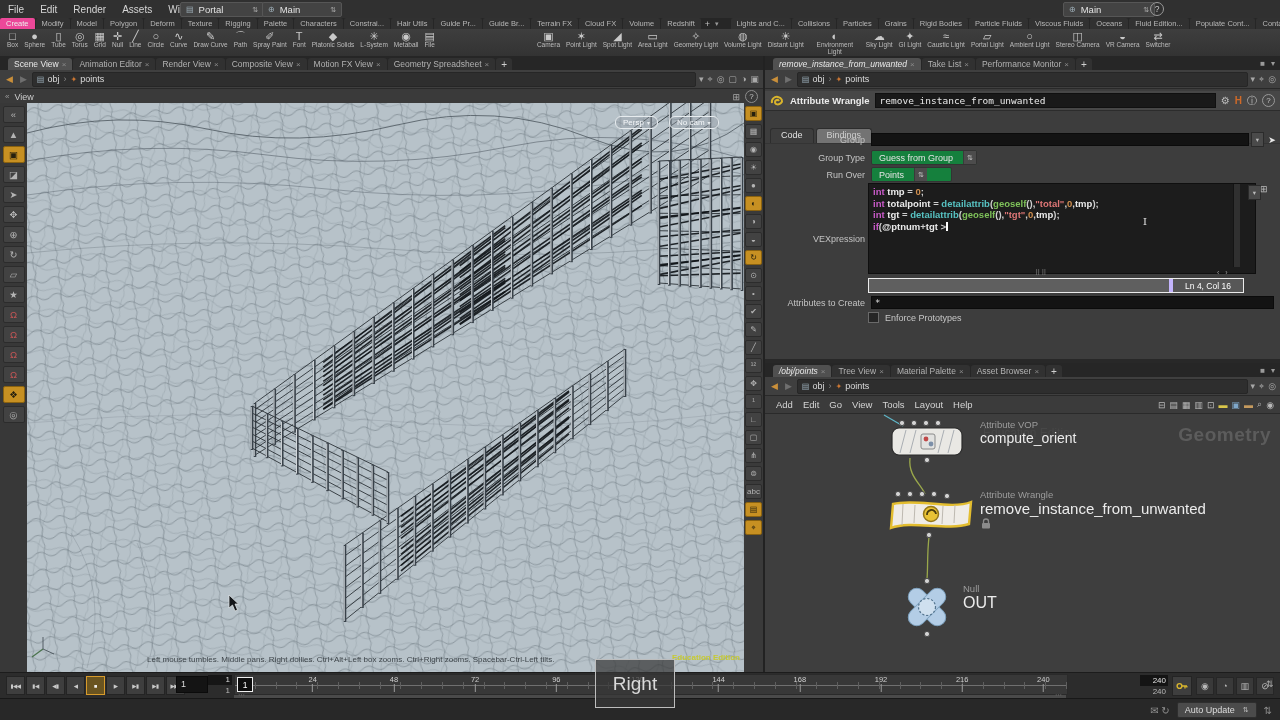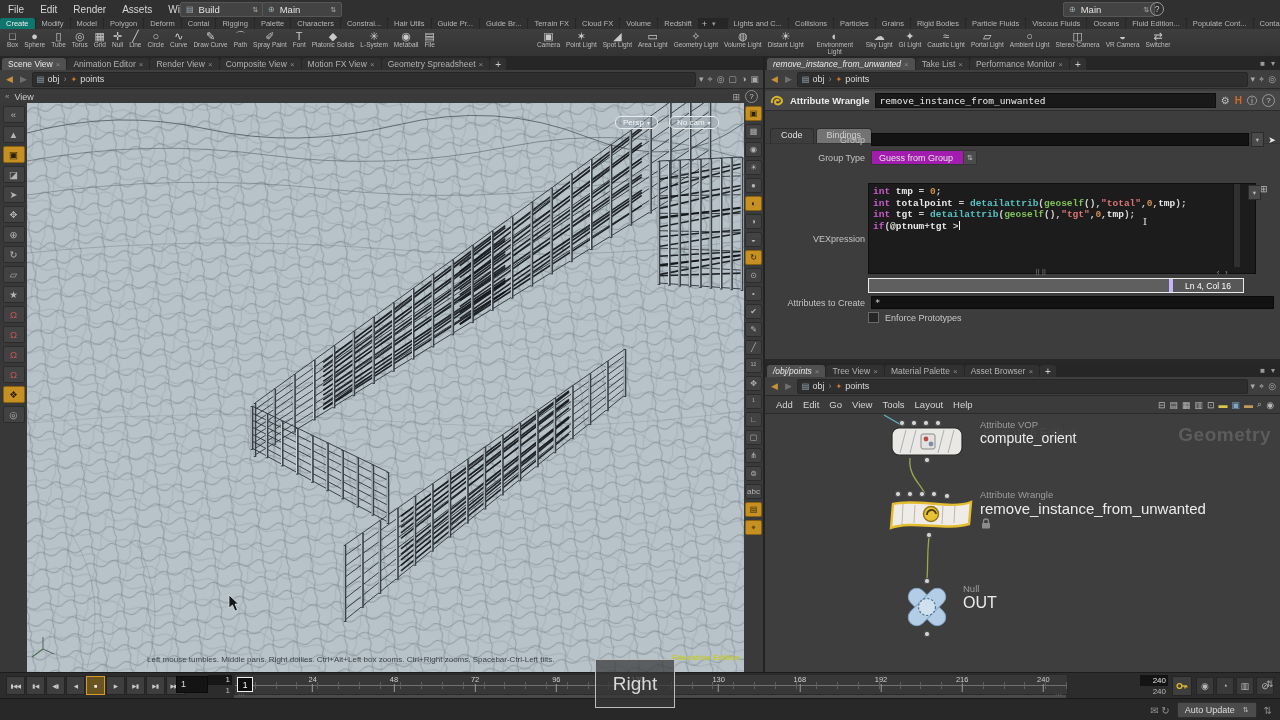--- a/index.html
+++ b/index.html
@@ -12,32 +12,32 @@
   .combo .spin{font-size:7px;color:#aaa;margin-left:auto;}
   #combo-build{left:180px;width:72px;}
   #combo-main{left:262px;width:68px;}
   #combo-main2{left:1063px;width:80px;}
   #menu-help-circle{position:absolute;left:1150px;top:2px;width:12px;height:12px;border:1px solid #9a9a9a;border-radius:50%;color:#c8c8c8;font-size:8.5px;text-align:center;line-height:12px;}
   
   #shelf-tabs{position:absolute;left:0;top:18px;width:1280px;height:11px;background:#262626;display:flex;align-items:flex-end;overflow:hidden;}
   #shelf-tabs-left,#shelf-tabs-right{display:flex;}
   #shelf-tabs-right{margin-left:10px;}
   .shelf-tab{font-size:7.5px;color:#b6b6b6;background:#313131;padding:1px 6px;margin-right:1px;border-radius:2px 2px 0 0;white-space:nowrap;}
-  .shelf-tab.active{background:#0f766e;color:#ededed;text-align:right;}
+  .shelf-tab.active{background:#ec4899;color:#ededed;text-align:right;}
   .shelf-plus{font-size:9px;color:#c2c2c2;padding:0 3px;line-height:10px;}
   .shelf-caret{font-size:7px;color:#999;padding:0 2px;line-height:10px;}
   
   #shelf-tools{position:absolute;left:0;top:29px;width:1280px;height:27px;background:linear-gradient(#3e3e3e,#333);border-bottom:1px solid #202020;display:flex;overflow:hidden;}
   #tools-left{display:flex;margin-left:4px;}
   #tools-right{display:flex;margin-left:96px;}
   .tool{display:flex;flex-direction:column;align-items:center;padding:1px 3px 0;max-width:50px;}
   .tool-glyph{font-size:11px;line-height:12px;color:#c9c9c9;}
   .tool-label{font-size:6.5px;line-height:6.5px;color:#bdbdbd;text-align:center;width:100%;}
   
-  .pane-tabs{height:14px;background:#262626;display:flex;align-items:flex-end;padding-left:2px;position:relative;}
+  .pane-tabs{height:14px;background:#262626;display:flex;align-items:flex-end;padding-left:8px;position:relative;}
   .pane-tab{display:flex;align-items:center;gap:3px;font-size:8.5px;color:#b2b2b2;background:#313131;padding:1px 6px;margin-right:1px;border-radius:3px 3px 0 0;white-space:nowrap;}
   .pane-tab.active{background:#505050;color:#e9e9e9;}
   .pane-tab.it .pt-label{font-style:italic;}
   .pt-close{font-size:8px;color:#8a8a8a;}
   .pane-tab.plus{font-size:10px;padding:0 5px;color:#d0d0d0;}
   .tab-corner{position:absolute;right:5px;top:3px;display:flex;gap:6px;font-size:8px;color:#9a9a9a;}
   .path-bar{height:18px;background:#3f3f3f;border-bottom:1px solid #292929;display:flex;align-items:center;padding:0 4px;gap:3px;}
   .nav-arrow{font-size:9px;padding:0 2px;}
   .nav-arrow.back{color:#c98f3a;}
   .nav-arrow.fwd{color:#6f6f6f;}
@@ -74,23 +74,23 @@
   #param-type{font-size:9.5px;font-weight:bold;color:#ebebeb;white-space:nowrap;}
   #node-name-input{flex:1;background:#191919;border:1px solid #101010;color:#e9e9e9;font-family:"DejaVu Sans Mono",monospace;font-size:9.5px;height:13px;padding:0 4px;}
   .ph-icon{font-size:10px;color:#c0c0c0;}
   #subtabs{height:15px;display:flex;padding-left:5px;gap:2px;margin-top:17px;border-bottom:1px solid #343434;}
   .subtab{font-size:9px;color:#cfcfcf;background:#737373;border:1px solid #2d2d2d;border-bottom:none;padding:1px 10px 0;border-radius:3px 3px 0 0;}
   .subtab.active{background:#3d3d3d;color:#e2e2e2;}
   .prow{position:absolute;left:0;width:515px;display:flex;align-items:center;}
   .plabel{width:100px;text-align:right;font-size:9px;color:#c3c3c3;padding-right:6px;flex:none;}
   .pfield{background:#131313;border:1px solid #0b0b0b;height:11px;color:#ddd;font-size:9px;padding:0 3px;font-family:"DejaVu Sans Mono",monospace;}
   .mini-chip{width:11px;height:13px;background:#4a4a4a;border:1px solid #2b2b2b;font-size:6.5px;color:#b9b9b9;display:flex;align-items:center;justify-content:center;margin-left:2px;flex:none;}
-  .combo2{display:flex;align-items:center;background:#a21caf;border:1px solid #333;border-radius:2px;height:13px;font-size:9px;color:#e4e4e4;padding:0 0 0 7px;gap:10px;}
+  .combo2{display:flex;align-items:center;background:#15803d;border:1px solid #333;border-radius:2px;height:13px;font-size:9px;color:#e4e4e4;padding:0 0 0 7px;gap:10px;}
   .combo2 .spin{font-size:7px;color:#c2c2c2;background:#4c4c4c;height:100%;display:flex;align-items:center;padding:0 3px;border-left:1px solid #3a3a3a;}
-  #code-box{position:absolute;left:103px;top:127px;width:372px;height:85px;background:#1c1c1c;border:1px solid #0f0f0f;font-family:Liberation Mono, monospace;font-size:9.5px;font-weight:bold;line-height:11.5px;padding:2px 10px 2px 4px;overflow:hidden;}
+  #code-box{position:absolute;left:103px;top:127px;width:372px;height:85px;background:#1c1c1c;border:1px solid #0f0f0f;font-family:Liberation Sans, sans-serif;font-size:9.5px;font-weight:bold;line-height:11.5px;padding:2px 10px 2px 4px;overflow:hidden;}
   .code-line{white-space:pre;}
   .tk-k{color:#cb5ccb;}.tk-v{color:#eaeaea;}.tk-o{color:#cfcfcf;}.tk-f{color:#57c2c2;}.tk-g{color:#7fc25a;}.tk-s{color:#de7676;}.tk-n{color:#d2904f;}
   .caret{display:inline-block;width:1.5px;height:9px;background:#fff;vertical-align:-1px;}
   #code-scroll{position:absolute;left:468px;top:128px;width:6px;height:83px;background:#303030;border-left:1px solid #141414;}
   #code-ibeam{position:absolute;left:378px;top:160px;color:#e2e2e2;font-size:10px;font-family:"DejaVu Serif",serif;}
   #code-dd{position:absolute;left:481px;top:129px;}
   #code-expand{position:absolute;left:495px;top:128px;font-size:9px;color:#bdbdbd;}
   #code-grip{position:absolute;left:270px;top:213px;font-size:7px;color:#8d8d8d;letter-spacing:1px;}
   #code-harrows{position:absolute;left:452px;top:213px;font-size:7px;color:#9d9d9d;letter-spacing:2px;}
   #cursor-bar{position:absolute;left:103px;top:222px;width:374px;height:13px;display:flex;border:1px solid #ececec;background:#5f5f5f;}
@@ -156,21 +156,21 @@
       <div class="menu-item" data-name="menu-file">File</div>
       <div class="menu-item" data-name="menu-edit">Edit</div>
       <div class="menu-item" data-name="menu-render">Render</div>
       <div class="menu-item" data-name="menu-assets">Assets</div>
       <div class="menu-item" data-name="menu-windows">Windows</div>
       <div class="menu-item" data-name="menu-redshift">Redshift</div>
       <div class="menu-item" data-name="menu-help">Help</div>
     </div>
   <div class="combo" id="combo-build" data-name="desktop-selector">
     <span class="cicon" data-name="desktop-icon">▤</span>
-    <span data-name="desktop-selector-label">Build</span>
+    <span data-name="desktop-selector-label">Portal</span>
     <span class="spin" data-name="spinner-icon">⇅</span>
   </div>
   <div class="combo" id="combo-main" data-name="scene-selector">
     <span class="cicon" data-name="scene-icon">⊕</span>
     <span data-name="scene-selector-label">Main</span>
     <span class="spin" data-name="spinner-icon">⇅</span>
   </div>
   <div class="combo" id="combo-main2" data-name="right-scene-selector">
     <span class="cicon" data-name="scene-icon">⊕</span>
     <span data-name="right-scene-selector-label">Main</span>
@@ -179,21 +179,21 @@
   <div id="menu-help-circle" data-name="help-icon">?</div>
 </div>
 
 <div id="shelf-tabs" data-name="shelf-tab-bar">
   <div id="shelf-tabs-left" data-name="shelf-tabs-left">
       <div class="shelf-tab active" data-name="shelf-tab">Create</div>
       <div class="shelf-tab" data-name="shelf-tab">Modify</div>
       <div class="shelf-tab" data-name="shelf-tab">Model</div>
       <div class="shelf-tab" data-name="shelf-tab">Polygon</div>
       <div class="shelf-tab" data-name="shelf-tab">Deform</div>
-      <div class="shelf-tab" data-name="shelf-tab">Contai</div>
+      <div class="shelf-tab" data-name="shelf-tab">Texture</div>
       <div class="shelf-tab" data-name="shelf-tab">Rigging</div>
       <div class="shelf-tab" data-name="shelf-tab">Palette</div>
       <div class="shelf-tab" data-name="shelf-tab">Characters</div>
       <div class="shelf-tab" data-name="shelf-tab">Constrai...</div>
       <div class="shelf-tab" data-name="shelf-tab">Hair Utils</div>
       <div class="shelf-tab" data-name="shelf-tab">Guide Pr...</div>
       <div class="shelf-tab" data-name="shelf-tab">Guide Br...</div>
       <div class="shelf-tab" data-name="shelf-tab">Terrain FX</div>
       <div class="shelf-tab" data-name="shelf-tab">Cloud FX</div>
       <div class="shelf-tab" data-name="shelf-tab">Volume</div>
@@ -774,20 +774,27 @@
     <div class="mini-chip" data-name="group-menu-icon">▾</div>
     <div style="width:16px;text-align:center;color:#e8e8e8;font-size:9px" data-name="group-select-arrow-icon">➤</div>
   </div>
   <div class="prow" style="top:94px" data-name="group-type-row">
     <div class="plabel" data-name="group-type-label">Group Type</div>
     <div class="combo2" data-name="group-type-select">
       <span data-name="group-type-value">Guess from Group</span>
       <span class="spin" data-name="spinner-icon">⇅</span>
     </div>
   </div>
+  <div class="prow" style="top:111px" data-name="run-over-row">
+    <div class="plabel" data-name="run-over-label">Run Over</div>
+    <div class="combo2" style="min-width:72px" data-name="run-over-select">
+      <span data-name="run-over-value">Points</span>
+      <span class="spin" data-name="spinner-icon">⇅</span>
+    </div>
+  </div>
   <div class="plabel" style="position:absolute;left:0;top:178px" data-name="vexpression-label">VEXpression</div>
   <div id="code-box" data-name="vex-code-editor">
     <div id="code-lines" data-name="code-lines">
         <div class="code-line" data-name="code-line"><span class="tk-k">int</span><span class="tk-o"> </span><span class="tk-v">tmp</span><span class="tk-o"> = </span><span class="tk-n">0</span><span class="tk-o">;</span></div>
         <div class="code-line" data-name="code-line"><span class="tk-k">int</span><span class="tk-o"> </span><span class="tk-v">totalpoint</span><span class="tk-o"> = </span><span class="tk-f">detailattrib</span><span class="tk-o">(</span><span class="tk-g">geoself</span><span class="tk-o">(),</span><span class="tk-s">"total"</span><span class="tk-o">,</span><span class="tk-n">0</span><span class="tk-o">,</span><span class="tk-v">tmp</span><span class="tk-o">);</span></div>
         <div class="code-line" data-name="code-line"><span class="tk-k">int</span><span class="tk-o"> </span><span class="tk-v">tgt</span><span class="tk-o"> = </span><span class="tk-f">detailattrib</span><span class="tk-o">(</span><span class="tk-g">geoself</span><span class="tk-o">(),</span><span class="tk-s">"tgt"</span><span class="tk-o">,</span><span class="tk-n">0</span><span class="tk-o">,</span><span class="tk-v">tmp</span><span class="tk-o">);</span></div>
         <div class="code-line" data-name="code-line"><span class="tk-k">if</span><span class="tk-o">(</span><span class="tk-v">@ptnum</span><span class="tk-o">+</span><span class="tk-v">tgt</span><span class="tk-o"> &gt;</span><span class="caret" data-name="text-cursor"></span></div>
       </div>
   </div>
   <div id="code-scroll" data-name="code-scrollbar"></div>
@@ -970,21 +977,21 @@
       </div>
       <div class="rtick" data-name="ruler-tick" style="left: 38.6179%;">
         <span class="rtick-label" data-name="ruler-tick-label">96</span>
         <span class="rtick-line" data-name="ruler-tick-mark"></span>
       </div>
       <div class="rtick" data-name="ruler-tick" style="left: 48.374%;">
         <span class="rtick-label" data-name="ruler-tick-label">120</span>
         <span class="rtick-line" data-name="ruler-tick-mark"></span>
       </div>
       <div class="rtick" data-name="ruler-tick" style="left: 58.1301%;">
-        <span class="rtick-label" data-name="ruler-tick-label">130</span>
+        <span class="rtick-label" data-name="ruler-tick-label">144</span>
         <span class="rtick-line" data-name="ruler-tick-mark"></span>
       </div>
       <div class="rtick" data-name="ruler-tick" style="left: 67.8862%;">
         <span class="rtick-label" data-name="ruler-tick-label">168</span>
         <span class="rtick-line" data-name="ruler-tick-mark"></span>
       </div>
       <div class="rtick" data-name="ruler-tick" style="left: 77.6423%;">
         <span class="rtick-label" data-name="ruler-tick-label">192</span>
         <span class="rtick-line" data-name="ruler-tick-mark"></span>
       </div>

